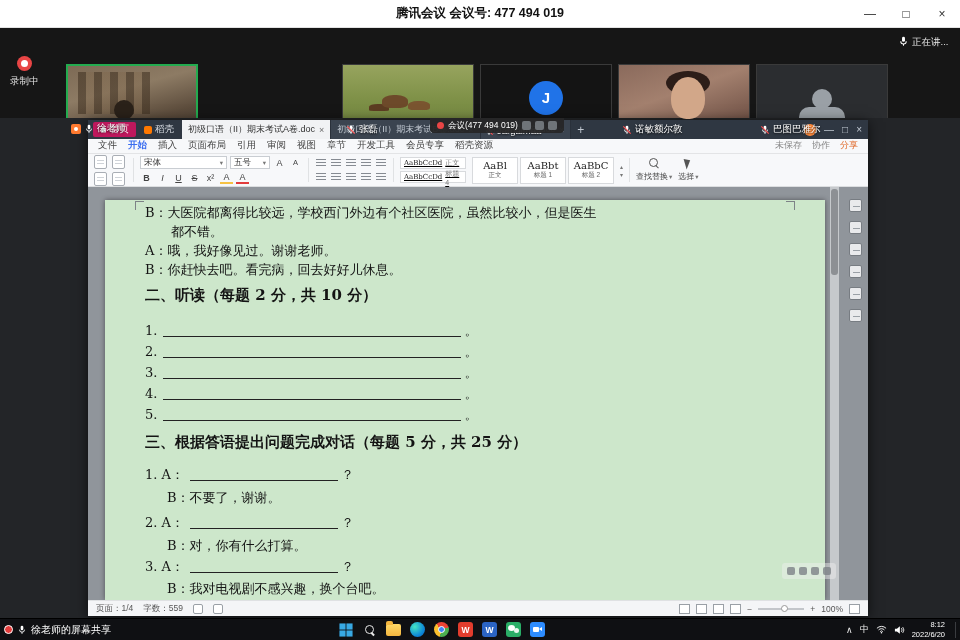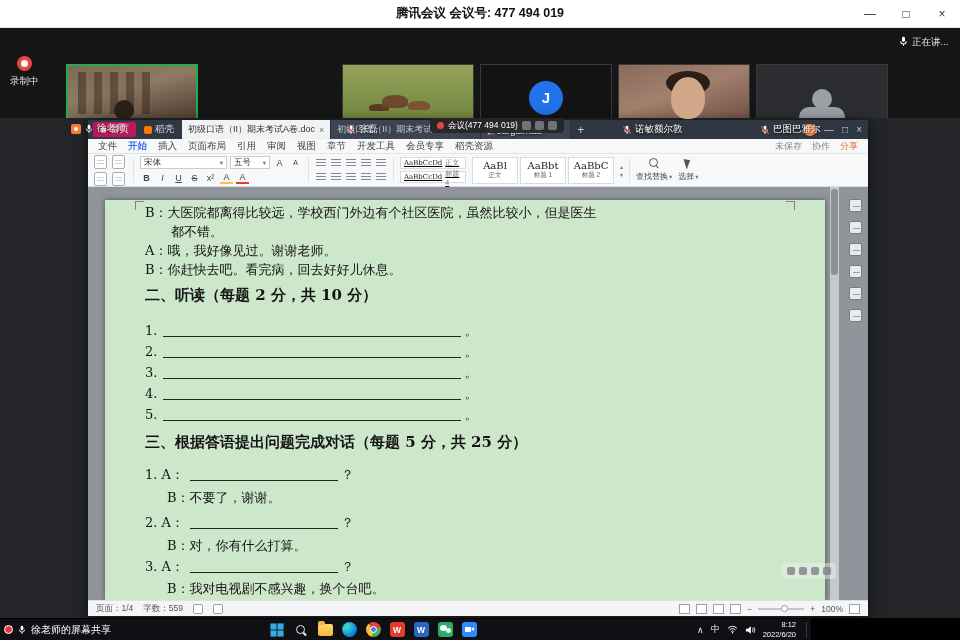--- a/index.html
+++ b/index.html
@@ -57,21 +57,21 @@
   .dtab.active { background:#f1f2f4; color:#333; }
   .dtab .x { font-size:9px; opacity:.7; }
   .newtab { color:#c2c9d2; font-size:12px; margin-left:6px; }
   .wtab-right { margin-left:auto; display:flex; align-items:center; gap:8px; margin-right:6px; color:#c2c9d2; font-size:10px; }
   .avatar-dot { width:12px; height:12px; border-radius:50%; background:#ff8b3d; }
 
   .floatbar { position:absolute; left:342px; top:-2px; height:15px; background:rgba(38,38,40,.96); border-radius:0 0 4px 4px; display:flex; align-items:center; gap:4px; padding:0 7px; z-index:6; color:#fff; font-size:8.5px; }
   .fb-dot { width:7px; height:7px; border-radius:50%; background:#e84545; }
   .fb-ico { width:9px; height:9px; border-radius:2px; background:#6f7479; }
 
-  .wmenu { position:absolute; top:19px; left:0; right:0; height:15px; background:#f7f8fa; display:flex; align-items:center; gap:11px; padding:0 10px; font-size:9.5px; color:#444; border-bottom:1px solid #e3e4e6; }
+  .wmenu { position:absolute; top:19px; left:0; right:0; height:15px; background:#f7f8fa; display:flex; align-items:flex-start; gap:11px; padding:0 10px; font-size:9.5px; color:#444; border-bottom:1px solid #e3e4e6; }
   .mitem.active { color:#3a6df0; font-weight:bold; }
   .wmenu-right { margin-left:auto; display:flex; gap:10px; align-items:center; color:#888; font-size:9px; }
   .share-lbl { color:#e06a2b; }
 
   .wtool { position:absolute; top:34px; left:0; right:0; height:33px; background:#f7f8fa; border-bottom:1px solid #dcdee0; display:flex; align-items:center; padding:0 6px; gap:6px; }
   .sep { width:1px; height:24px; background:#e0e2e4; flex:0 0 auto; }
   .tgrid { display:grid; grid-template-columns:15px 15px; gap:3px; }
   .tico { width:13px; height:14px; border:1px solid #a9aeb5; border-radius:2px; background:linear-gradient(#cfd3d8,#cfd3d8) no-repeat 2px 4px/7px 1px,linear-gradient(#cfd3d8,#cfd3d8) no-repeat 2px 7px/7px 1px,#fff; }
   .fontcol,.paracol { display:flex; flex-direction:column; gap:2px; }
   .frow { display:flex; align-items:center; gap:3px; }
@@ -116,21 +116,21 @@
   .ft-ico { width:8px; height:8px; border-radius:2px; background:#7d8287; opacity:.8; }
 
   .wstatus { position:absolute; left:0; right:0; bottom:0; height:16px; background:#f4f5f7; border-top:1px solid #dfe1e3; display:flex; align-items:center; padding:0 8px; gap:10px; font-size:8.5px; color:#555; }
   .st-ico { width:10px; height:10px; border:1px solid #9aa0a6; border-radius:2px; background:#fff; }
   .wstatus .right { margin-left:auto; display:flex; align-items:center; gap:6px; }
   .vm { width:11px; height:10px; border:1px solid #9aa0a6; background:#fff; }
   .ztrack { width:46px; height:2px; background:#c3c6ca; position:relative; }
   .zknob { position:absolute; left:50%; top:-3px; width:7px; height:7px; background:#fff; border:1px solid #999; border-radius:50%; }
 
   
-  .taskbar { position:absolute; left:0; bottom:0; width:811px; height:22px; background:#0f1013; display:flex; align-items:center; border-top:1px solid #000; }
+  .taskbar { position:absolute; left:0; bottom:0; width:960px; height:22px; background:#0f1013; display:flex; align-items:center; border-top:1px solid #000; }
   .share-banner { display:flex; align-items:center; gap:4px; margin-left:4px; color:#fff; font-size:10px; z-index:2; }
   .rec-dot { width:9px; height:9px; border-radius:50%; background:#e33b3b; border:1.5px solid #fff; }
   .tb-center { position:absolute; left:46%; transform:translateX(-50%); display:flex; gap:8px; align-items:center; height:22px; }
   .tb-ico { width:16px; height:16px; display:flex; align-items:center; justify-content:center; }
   .appsq { width:15px; height:15px; border-radius:3px; color:#fff; font-size:8.5px; font-weight:bold; display:flex; align-items:center; justify-content:center; }
   .ico-wps { background:#e23c2d; } .ico-word { background:#2b64c4; }
   .ico-edge { width:15px; height:15px; border-radius:50%; background:radial-gradient(circle at 32% 32%,#45e6c3,#0c86d8 65%,#0a5fb0); }
   .ico-chrome { width:15px; height:15px; border-radius:50%; background:conic-gradient(from -45deg,#ea4335 0 33%,#4caf50 33% 66%,#fbc02d 66% 100%); position:relative; }
   .ico-chrome::after { content:""; position:absolute; inset:4px; background:#4285f4; border:1.5px solid #fff; border-radius:50%; }
   .ico-folder { width:15px; height:12px; background:linear-gradient(#ffd968,#f4b63f); border-radius:2px; position:relative; }

